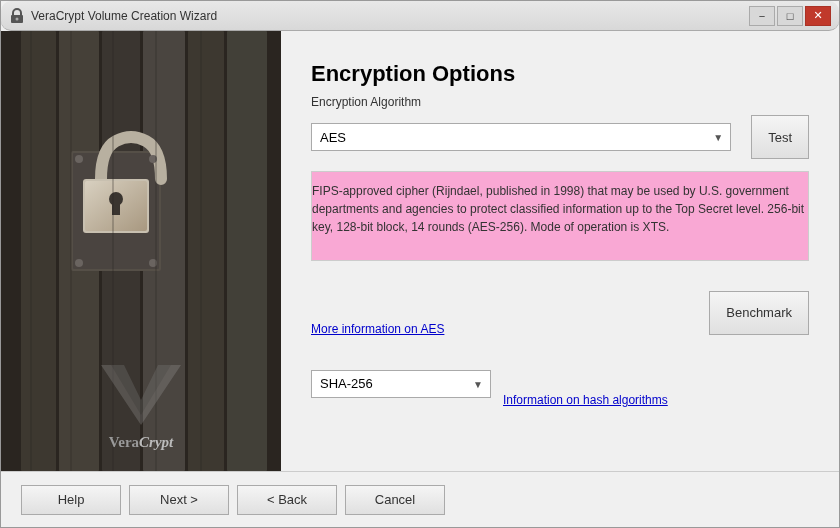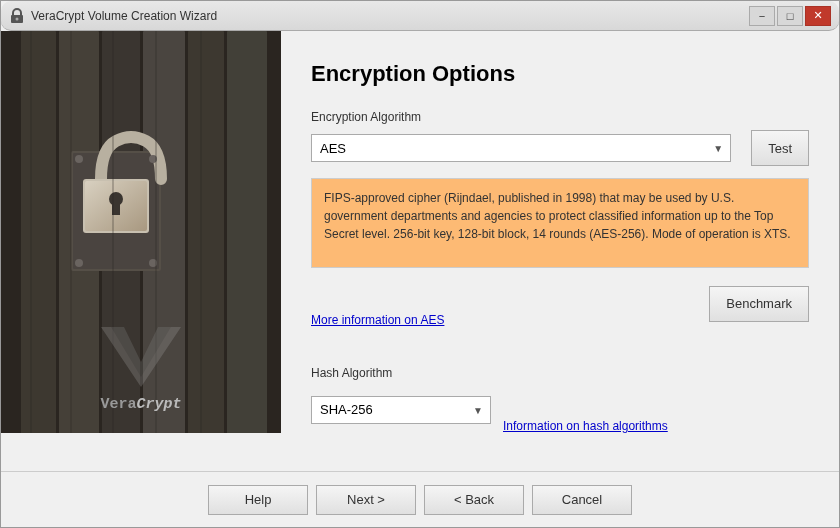--- a/index.html
+++ b/index.html
@@ -120,21 +120,20 @@
       font-size: 22px;
       font-weight: bold;
       color: #000000;
       margin-bottom: 8px;
     }
 
     .section-label {
       font-size: 12px;
       color: #333;
       margin-bottom: 6px;
-      margin-top: 15px;
     }
 
     .enc-algo-row {
       display: flex;
       gap: 20px;
       align-items: center;
       margin-bottom: 12px;
     }
 
     .dropdown-wrapper {
@@ -158,39 +157,39 @@
       position: absolute;
       right: 8px;
       top: 50%;
       transform: translateY(-50%);
       pointer-events: none;
       font-size: 10px;
       color: #555;
     }
 
     .test-btn, .benchmark-btn {
-      height: 36px;
+      height: 44px;
       padding: 0 16px;
       background: linear-gradient(to bottom, #f5f5f5, #e0e0e0);
       border: 1px solid #aaa;
       cursor: pointer;
       font-size: 13px;
       color: #333;
       white-space: nowrap;
     }
 
     .description-box {
-      background: #fdba74;
+      background: #f9a8d4;
       border: 1px solid #ccc;
-      padding: 10px 12px;
+      padding: 10px 0;
       font-size: 12px;
       color: #333;
       line-height: 1.5;
       min-height: 90px;
-      margin-bottom: 12px;
+      margin-bottom: 28px;
     }
 
     .info-row {
       display: flex;
       justify-content: space-between;
       align-items: center;
       margin-bottom: 24px;
     }
 
     .link {
@@ -226,26 +225,24 @@
       appearance: none;
       -webkit-appearance: none;
       cursor: pointer;
     }
 
     .bottom-bar {
       height: 56px;
       border-top: 1px solid #ccc;
       display: flex;
       align-items: center;
-      justify-content: center;
       gap: 8px;
       background: #f0f0f0;
       flex-shrink: 0;
       padding: 0 20px;
-      margin-top: 38px;
     }
 
     .nav-btn {
       height: 30px;
       min-width: 100px;
       padding: 0 16px;
       background: linear-gradient(to bottom, #f5f5f5, #e0e0e0);
       border: 1px solid #aaa;
       cursor: pointer;
       font-size: 13px;
@@ -321,21 +318,21 @@
             <line x1="200" y1="0" x2="200" y2="440" stroke="#2a2420" stroke-width="0.5"></line>
           </svg>
         </div>
 
         <div class="veracrypt-logo" style="position:relative;z-index:10;text-align:center;">
           <svg width="90" height="70" viewBox="0 0 90 70" style="opacity:0.25;display:block;margin:0 auto 4px;">
 
             <path d="M5 5 L45 65 L85 5 L70 5 L45 45 L20 5 Z" fill="#aaa"></path>
             <path d="M15 5 L45 55 L75 5 L62 5 L45 40 L28 5 Z" fill="#888"></path>
           </svg>
-          <div style="color:#888;font-size:15px;font-weight:bold;font-family:Liberation Mono, monospace;">
+          <div style="color:#888;font-size:15px;font-weight:bold;font-family:Liberation Serif, serif;">
             <span style="color:#999;">Vera</span><span style="color:#bbb;font-style:italic;">Crypt</span>
           </div>
         </div>
       </div>
     </div>
 
     <div class="right-panel">
 
       <h1 class="page-title">Encryption Options</h1>
 
@@ -357,21 +354,20 @@
       <div class="description-box">
         <span>FIPS-approved cipher (Rijndael, published in 1998) that may be used by U.S. government departments and agencies to protect classified information up to the Top Secret level. 256-bit key, 128-bit block, 14 rounds (AES-256). Mode of operation is XTS.</span>
       </div>
 
       <div class="info-row">
         <a class="link">More information on AES</a>
         <button class="benchmark-btn">Benchmark</button>
       </div>
 
       <div class="hash-section">
-        <div class="section-label">Hash Algorithm</div>
         <div class="hash-row">
           <div class="hash-dropdown-wrapper">
             <select>
               <option>SHA-256</option>
               <option>SHA-512</option>
               <option>Whirlpool</option>
               <option>SHA3-256</option>
             </select>
             <span class="dropdown-arrow">▼</span>
           </div>

